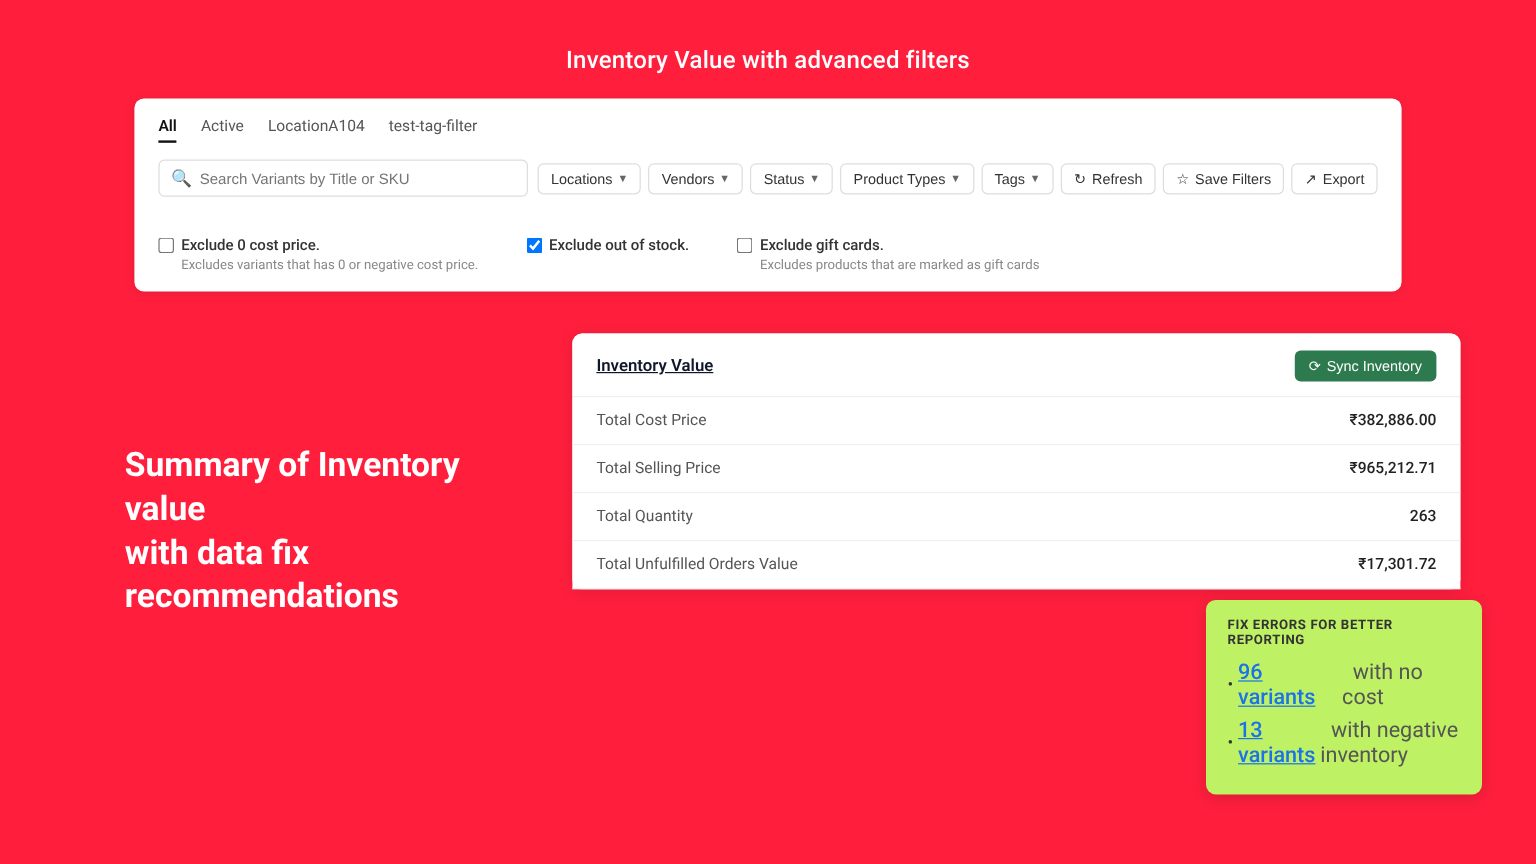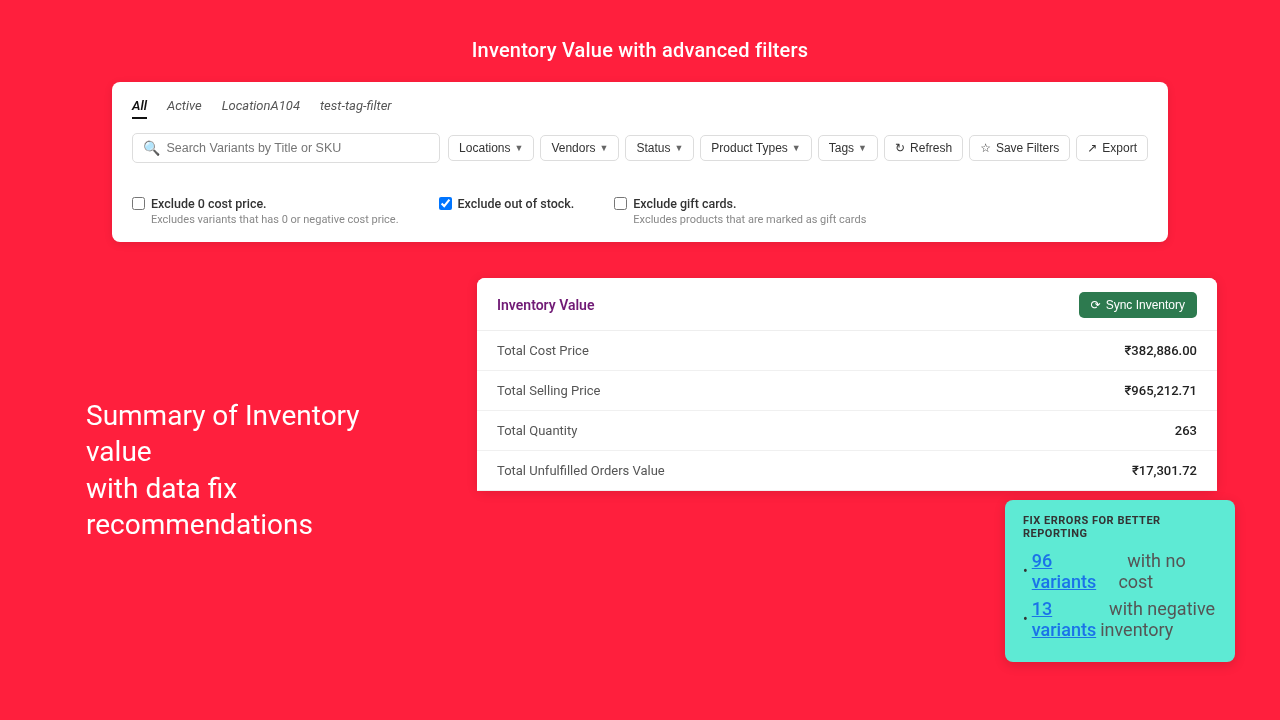--- a/index.html
+++ b/index.html
@@ -36,21 +36,20 @@
       gap: 20px;
       margin-bottom: 14px;
     }
 
     .filter-tab {
       font-size: 13px;
       color: #555;
       cursor: pointer;
       padding-bottom: 4px;
       border-bottom: 2px solid transparent;
-      font-style: italic;
     }
 
     .filter-tab.active {
       color: #111;
       font-weight: 600;
       border-bottom: 2px solid #111;
     }
 
     .filter-row {
       display: flex;
@@ -153,28 +152,27 @@
 
     .checkbox-desc {
       font-size: 11px;
       color: #888;
       margin-left: 19px;
     }
 
     
     .left-description {
       position: absolute;
-      left: 86px;
+      left: 104px;
       top: 370px;
       color: #ffffff;
       font-size: 28px;
-      font-weight: 400;
+      font-weight: 700;
       line-height: 1.3;
       max-width: 330px;
-      margin-top: 28px;
     }
 
     
     .inventory-card {
       position: absolute;
       left: 477px;
       top: 278px;
       width: 740px;
       background: #f7f7f7;
       border-radius: 8px;
@@ -188,21 +186,22 @@
       align-items: center;
       padding: 14px 20px 12px 20px;
       border-bottom: 1px solid #eee;
       background: #fff;
       border-radius: 8px 8px 0 0;
     }
 
     .inventory-title {
       font-size: 14px;
       font-weight: 600;
-      color: #701a75;
+      color: #0f172a;
+      text-decoration: underline;
     }
 
     .sync-btn {
       background: #2d7a4f;
       color: #fff;
       border: none;
       border-radius: 5px;
       padding: 6px 12px;
       font-size: 12px;
       cursor: pointer;
@@ -244,21 +243,21 @@
       height: 14px;
       background: #d4a017;
       border-radius: 50%;
     }
 
     
     .fix-errors-panel {
       position: absolute;
       right: 45px;
       top: 500px;
-      background: #5eead4;
+      background: #bef264;
       border-radius: 8px;
       box-shadow: 0 3px 12px rgba(0,0,0,0.15);
       padding: 14px 18px 16px 18px;
       width: 230px;
     }
 
     .fix-errors-title {
       font-size: 11px;
       font-weight: 700;
       color: #333;

